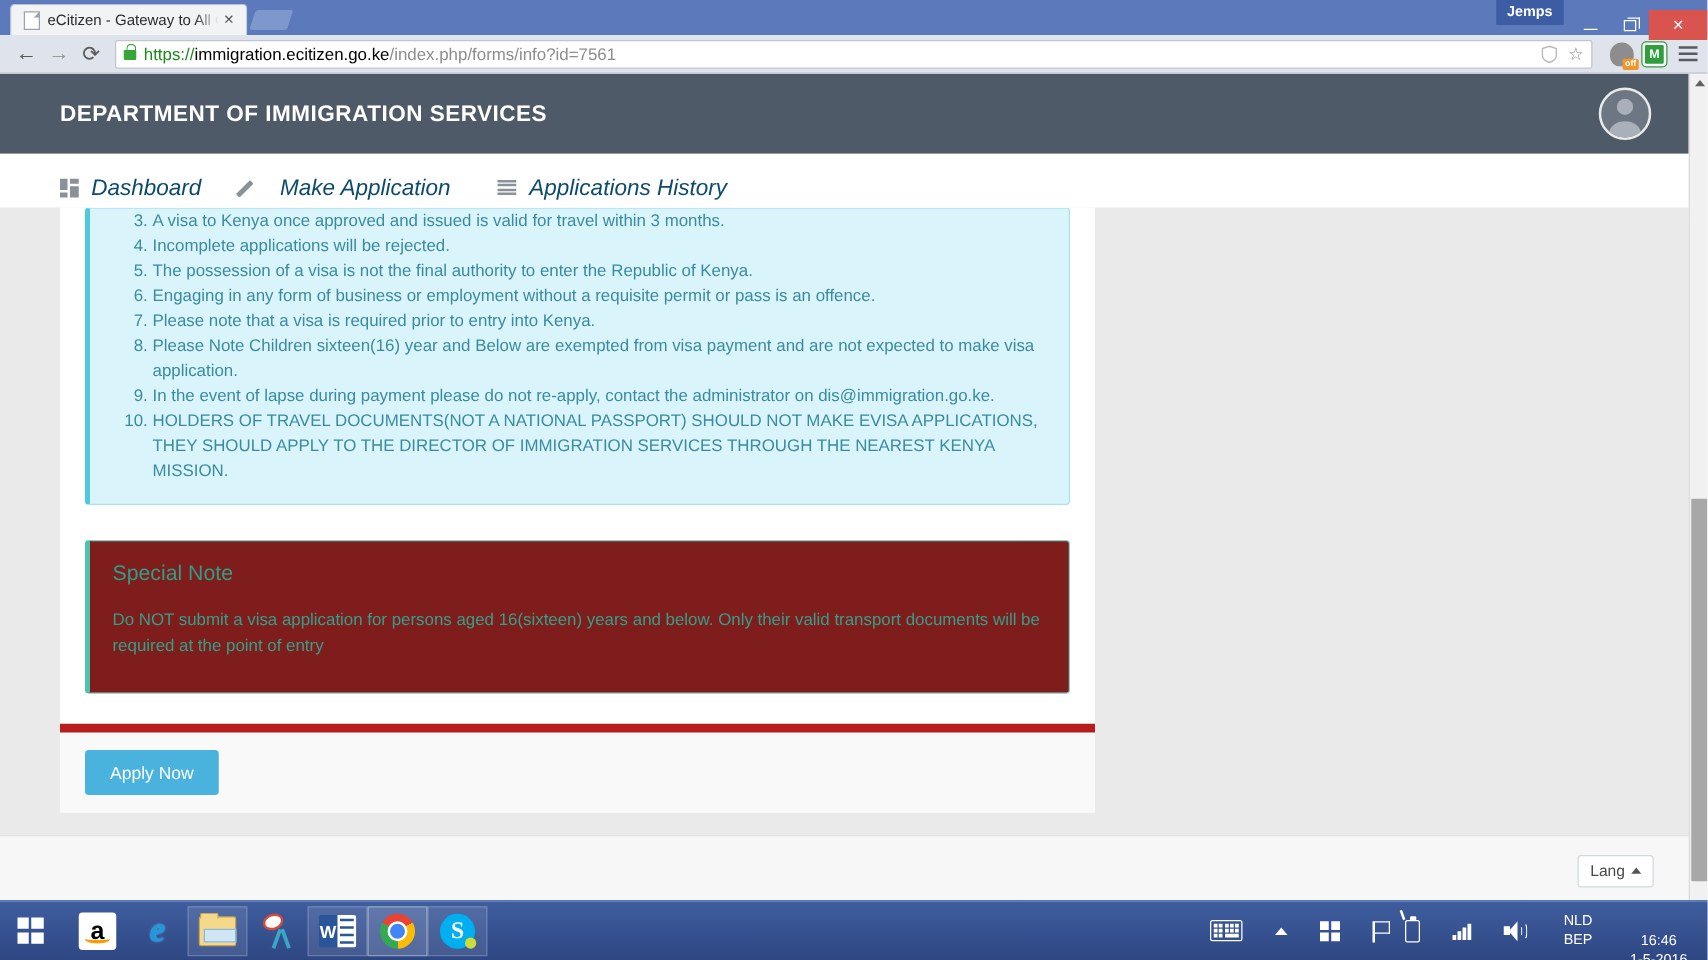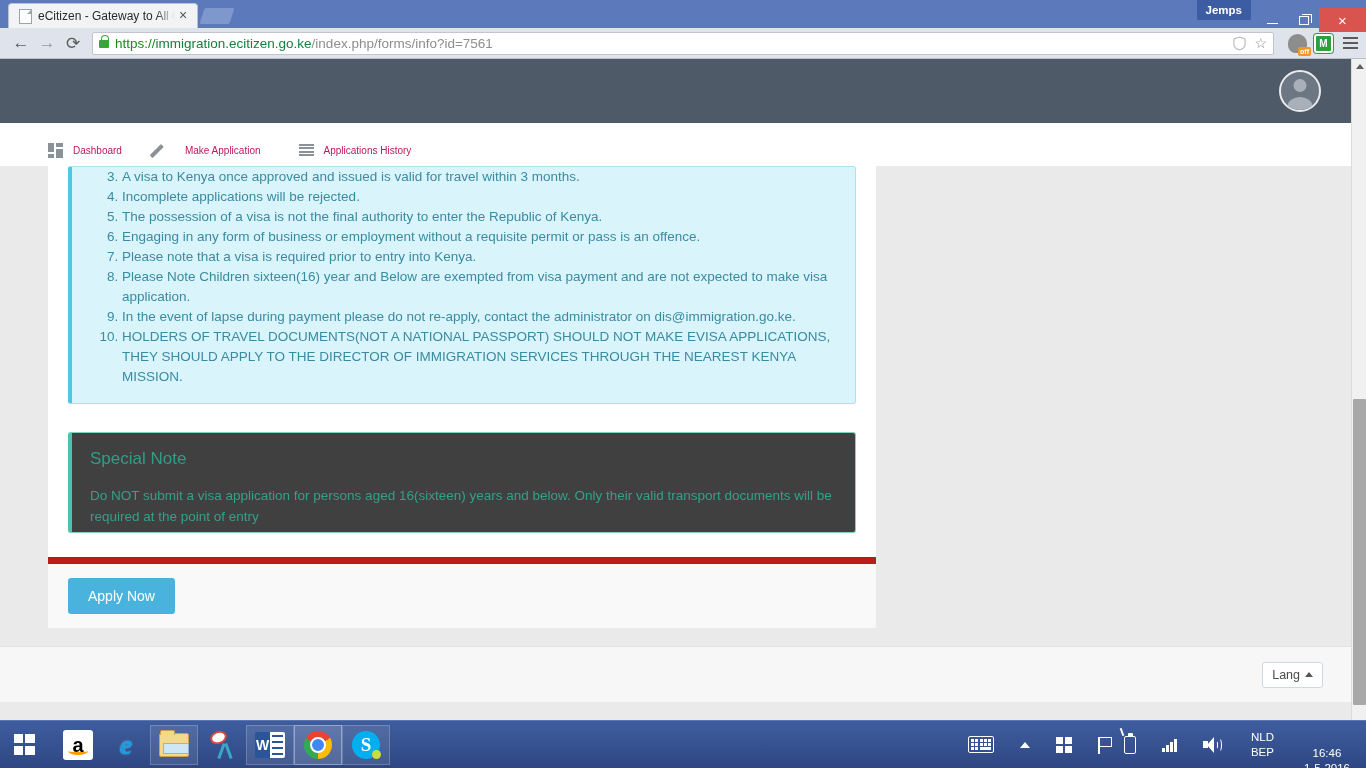--- a/index.html
+++ b/index.html
@@ -151,21 +151,21 @@
     position: absolute;
     top: -5px; left: 2px;
     width: 6px; height: 6px;
     border: 1.6px solid #37a537;
     border-bottom: none;
     border-top-left-radius: 4px;
     border-top-right-radius: 4px;
   }
   .url-text { font-size: 13.5px; white-space: nowrap; overflow: hidden; }
   .url-scheme { color: #1a8a1a; }
-  .url-host { color: #15803d; }
+  .url-host { color: #000000; }
   .url-path { color: #8d8d8d; }
   .omni-right { display: flex; align-items: center; margin-left: auto; flex: 0 0 auto; }
   .shield-icon {
     width: 13px; height: 15px;
     margin-right: 8px;
     opacity: .55;
   }
   .star-icon { font-size: 14px; color: #8a8a8a; }
   .ext-icons { display: flex; align-items: center; gap: 7px; margin-left: 8px; flex: 0 0 auto;}
   .ext { width: 19px; height: 19px; position: relative; cursor: pointer; }
@@ -243,24 +243,25 @@
     border-bottom: 1px solid #e3e3e3;
     display: flex;
     align-items: center;
     padding-left: 48px;
     gap: 38px;
   }
   .nav-item {
     display: flex;
     align-items: center;
     gap: 10px;
-    color: #be185d;
-    font-size: 10px;
+    color: #0c4a6e;
+    font-size: 18px;
     cursor: pointer;
     text-decoration: none;
+    font-style: italic;
   }
   .ico-dashboard { width: 15px; height: 15px; position: relative; flex: 0 0 auto; }
   .ico-dashboard i {
     position: absolute; background: #8b9199; display:block;
   }
   .ico-dashboard i:nth-child(1){ left:0; top:0; width:6px; height:9px; }
   .ico-dashboard i:nth-child(2){ left:8px; top:0; width:7px; height:4px; }
   .ico-dashboard i:nth-child(3){ left:0; top:11px; width:6px; height:4px; }
   .ico-dashboard i:nth-child(4){ left:8px; top:6px; width:7px; height:9px; }
   .ico-pencil {
@@ -308,25 +309,25 @@
     padding-left: 36px;
     list-style-position: outside;
   }
   .alert-info li {
     font-size: 13.5px;
     line-height: 20px;
     padding: 0;
     color: #3a8ba1;
   }
   .alert-success {
-    background: #404040;
+    background: #7f1d1d;
     border: 1px solid #7fd3c5;
     border-left: 4px solid #4dc2ae;
     border-radius: 3px;
-    padding: 16px 18px 5px 18px;
+    padding: 16px 18px 27px 18px;
     margin-top: 28px;
   }
   .alert-success h4 {
     font-size: 17px;
     font-weight: normal;
     color: #2f9e87;
     margin-bottom: 16px;
   }
   .alert-success p {
     font-size: 13.5px;
@@ -543,20 +544,21 @@
         <span></span>
         <span></span>
       </span>
   </div>
 </div>
 
 <div class="viewport">
   <div class="page">
 
     <div class="site-header">
+      <div class="site-title">DEPARTMENT OF IMMIGRATION SERVICES</div>
       <div class="avatar"></div>
     </div>
 
     <div class="navbar">
       <a class="nav-item">
         <span class="ico-dashboard">
             <i></i>
             <i></i>
             <i></i>
             <i></i>

